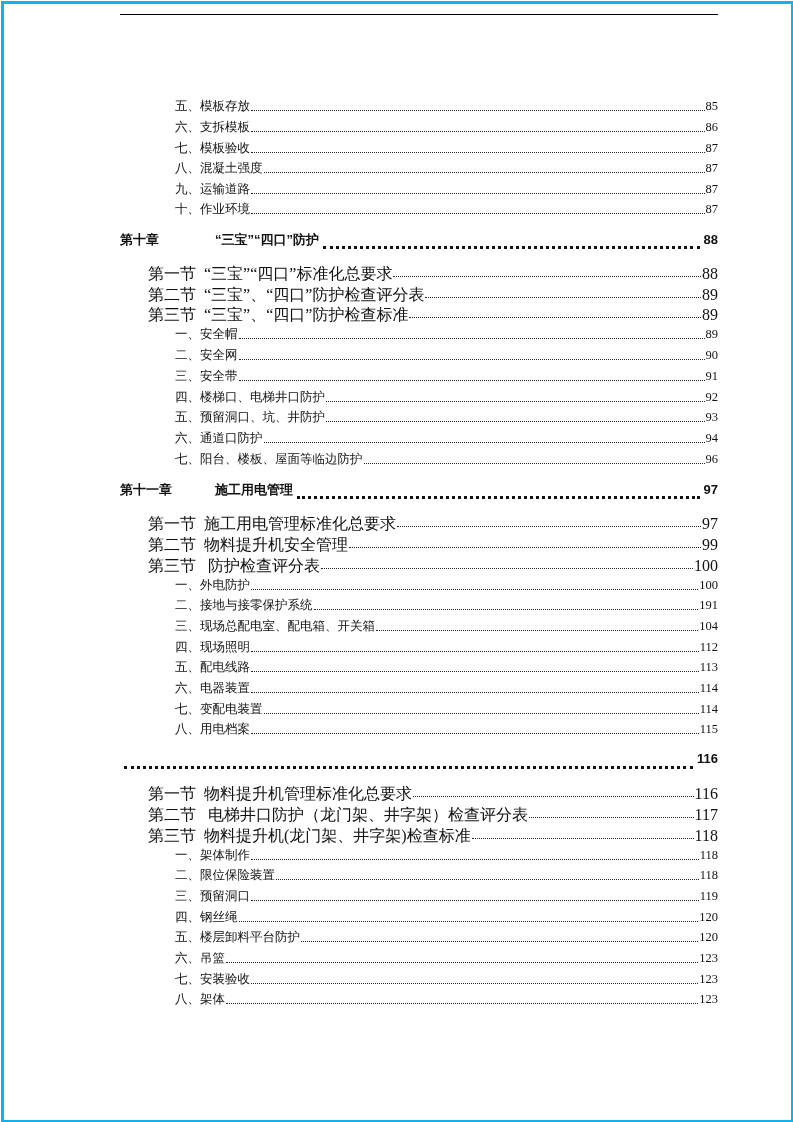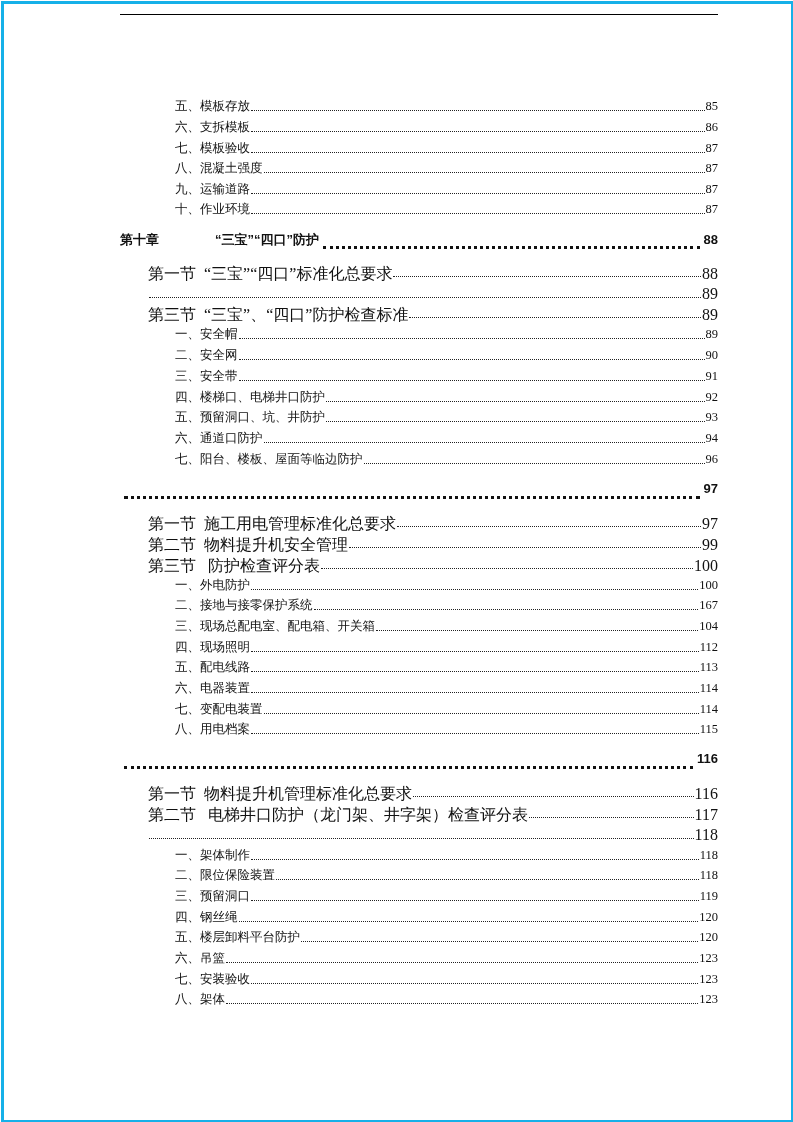--- a/index.html
+++ b/index.html
@@ -80,20 +80,21 @@
       <span class="label"><span class="num">第十章</span><span>“三宝”“四口”防护</span></span>
       <span class="leader"></span>
       <span class="page">88</span>
     </div>
   <div class="row l2" style="top:264px">
       <span class="label"><span class="num">第一节</span><span>“三宝”“四口”标准化总要求</span></span>
       <span class="leader"></span>
       <span class="page">88</span>
     </div>
   <div class="row l2" style="top:285px">
+      <span class="label"><span class="num">第二节</span><span>“三宝”、“四口”防护检查评分表</span></span>
       <span class="leader"></span>
       <span class="page">89</span>
     </div>
   <div class="row l2" style="top:305px">
       <span class="label"><span class="num">第三节</span><span>“三宝”、“四口”防护检查标准</span></span>
       <span class="leader"></span>
       <span class="page">89</span>
     </div>
   <div class="row l3" style="top:326px">
       <span class="label">一、安全帽</span>
@@ -125,20 +126,21 @@
       <span class="leader"></span>
       <span class="page">94</span>
     </div>
   <div class="row l3" style="top:451px">
       <span class="label">七、阳台、楼板、屋面等临边防护</span>
       <span class="leader"></span>
       <span class="page">96</span>
     </div>
 
   <div class="row ch" style="top:481px">
+      <span class="label"><span class="num">第十一章</span><span>施工用电管理</span></span>
       <span class="leader"></span>
       <span class="page">97</span>
     </div>
   <div class="row l2" style="top:514px">
       <span class="label"><span class="num">第一节</span><span>施工用电管理标准化总要求</span></span>
       <span class="leader"></span>
       <span class="page">97</span>
     </div>
   <div class="row l2" style="top:535px">
       <span class="label"><span class="num">第二节</span><span>物料提升机安全管理</span></span>
@@ -151,21 +153,21 @@
       <span class="page">100</span>
     </div>
   <div class="row l3" style="top:577px">
       <span class="label">一、外电防护</span>
       <span class="leader"></span>
       <span class="page">100</span>
     </div>
   <div class="row l3" style="top:597px">
       <span class="label">二、接地与接零保护系统</span>
       <span class="leader"></span>
-      <span class="page">167</span>
+      <span class="page">191</span>
     </div>
   <div class="row l3" style="top:618px">
       <span class="label">三、现场总配电室、配电箱、开关箱</span>
       <span class="leader"></span>
       <span class="page">104</span>
     </div>
   <div class="row l3" style="top:639px">
       <span class="label">四、现场照明</span>
       <span class="leader"></span>
       <span class="page">112</span>
@@ -199,20 +201,21 @@
       <span class="label"><span class="num">第一节</span><span>物料提升机管理标准化总要求</span></span>
       <span class="leader"></span>
       <span class="page">116</span>
     </div>
   <div class="row l2" style="top:805px">
       <span class="label"><span class="num">第二节</span><span> 电梯井口防护（龙门架、井字架）检查评分表</span></span>
       <span class="leader"></span>
       <span class="page">117</span>
     </div>
   <div class="row l2" style="top:826px">
+      <span class="label"><span class="num">第三节</span><span>物料提升机(龙门架、井字架)检查标准</span></span>
       <span class="leader"></span>
       <span class="page">118</span>
     </div>
   <div class="row l3" style="top:847px">
       <span class="label">一、架体制作</span>
       <span class="leader"></span>
       <span class="page">118</span>
     </div>
   <div class="row l3" style="top:867px">
       <span class="label">二、限位保险装置</span>

